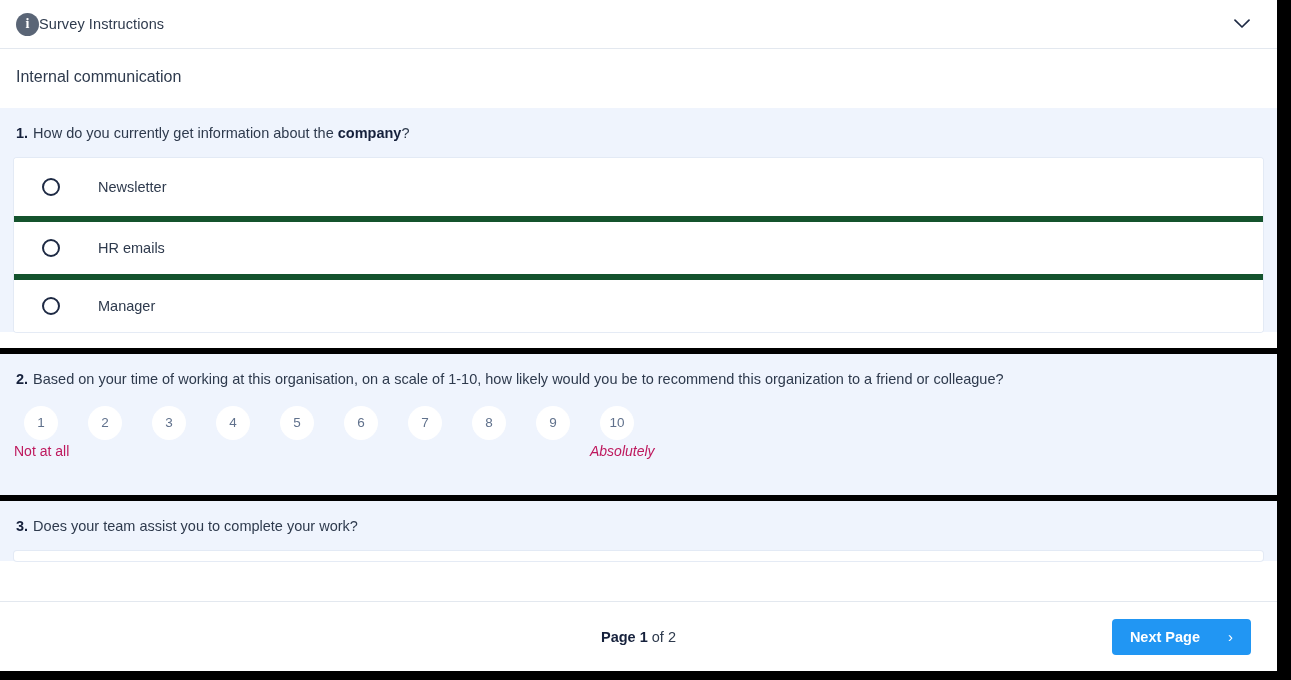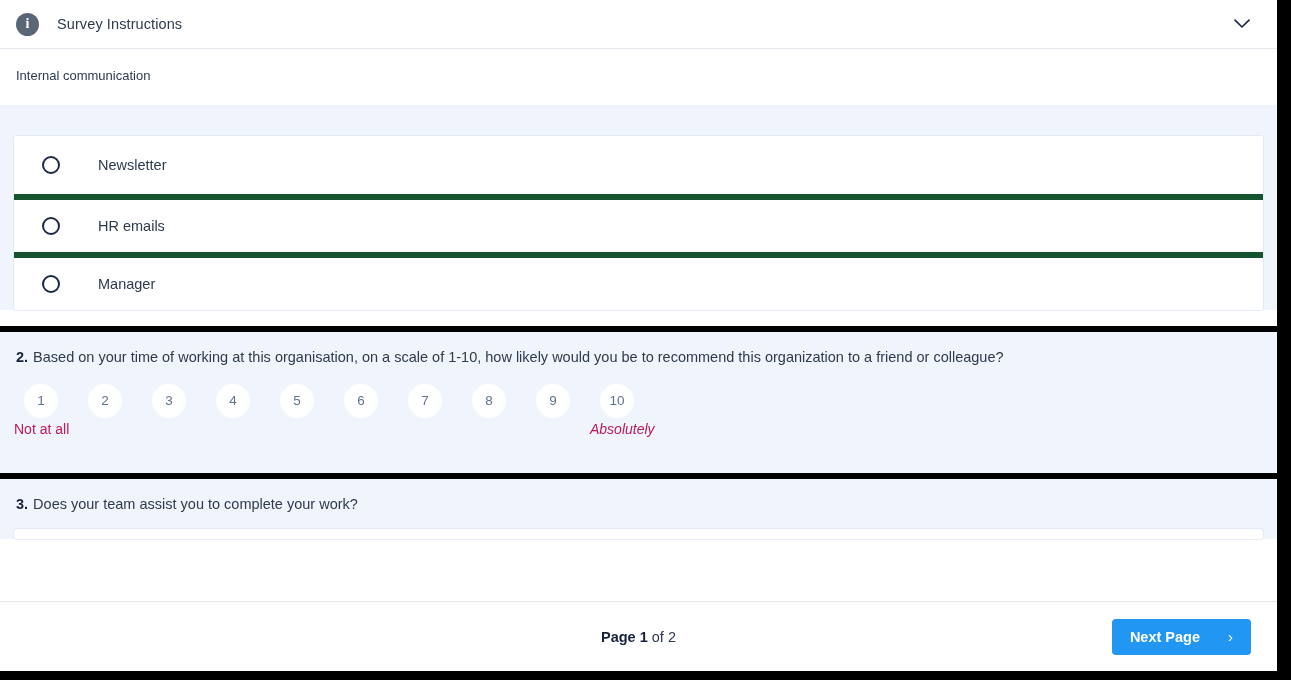--- a/index.html
+++ b/index.html
@@ -47,21 +47,20 @@
     display: flex;
     align-items: center;
     justify-content: center;
     font-family: "Liberation Serif", serif;
     font-weight: bold;
     font-size: 14px;
     line-height: 1;
     flex: 0 0 auto;
   }
   .instructions-title {
-    margin-left: 18px;
     font-size: 14.5px;
     color: #2e3a4d;
     letter-spacing: 0.1px;
   }
   .chevron-toggle {
     margin-left: auto;
     width: 26px;
     height: 26px;
     display: flex;
     align-items: center;
@@ -77,21 +76,21 @@
     box-sizing: border-box;
   }
   .survey-heading {
     font-size: 14.5px;
     font-weight: bold;
     color: #16213c;
     letter-spacing: 0.05px;
     margin: 0 0 18px 0;
   }
   .survey-subheading {
-    font-size: 13px;
+    font-size: 16px;
     color: #2e3a4d;
     margin: 0;
   }
 
   
   .questions-area {
     flex: 1 1 auto;
     overflow: hidden;
     position: relative;
   }
@@ -257,20 +256,23 @@
     </div>
   </div>
 
   <div class="survey-intro">
     <div class="survey-subheading">Internal communication</div>
   </div>
 
   <div class="questions-area">
 
     <div class="question-block">
+      <div class="question-prompt">
+        <span class="q-num">1.</span><span>How do you currently get information about the </span><b>company</b><span>?</span>
+      </div>
       <div class="options-card">
         <div class="option-row">
           <span class="radio-mark"></span>
           <span class="option-label">Newsletter</span>
         </div>
         <div class="option-row">
           <span class="radio-mark"></span>
           <span class="option-label">HR emails</span>
         </div>
         <div class="option-row">

